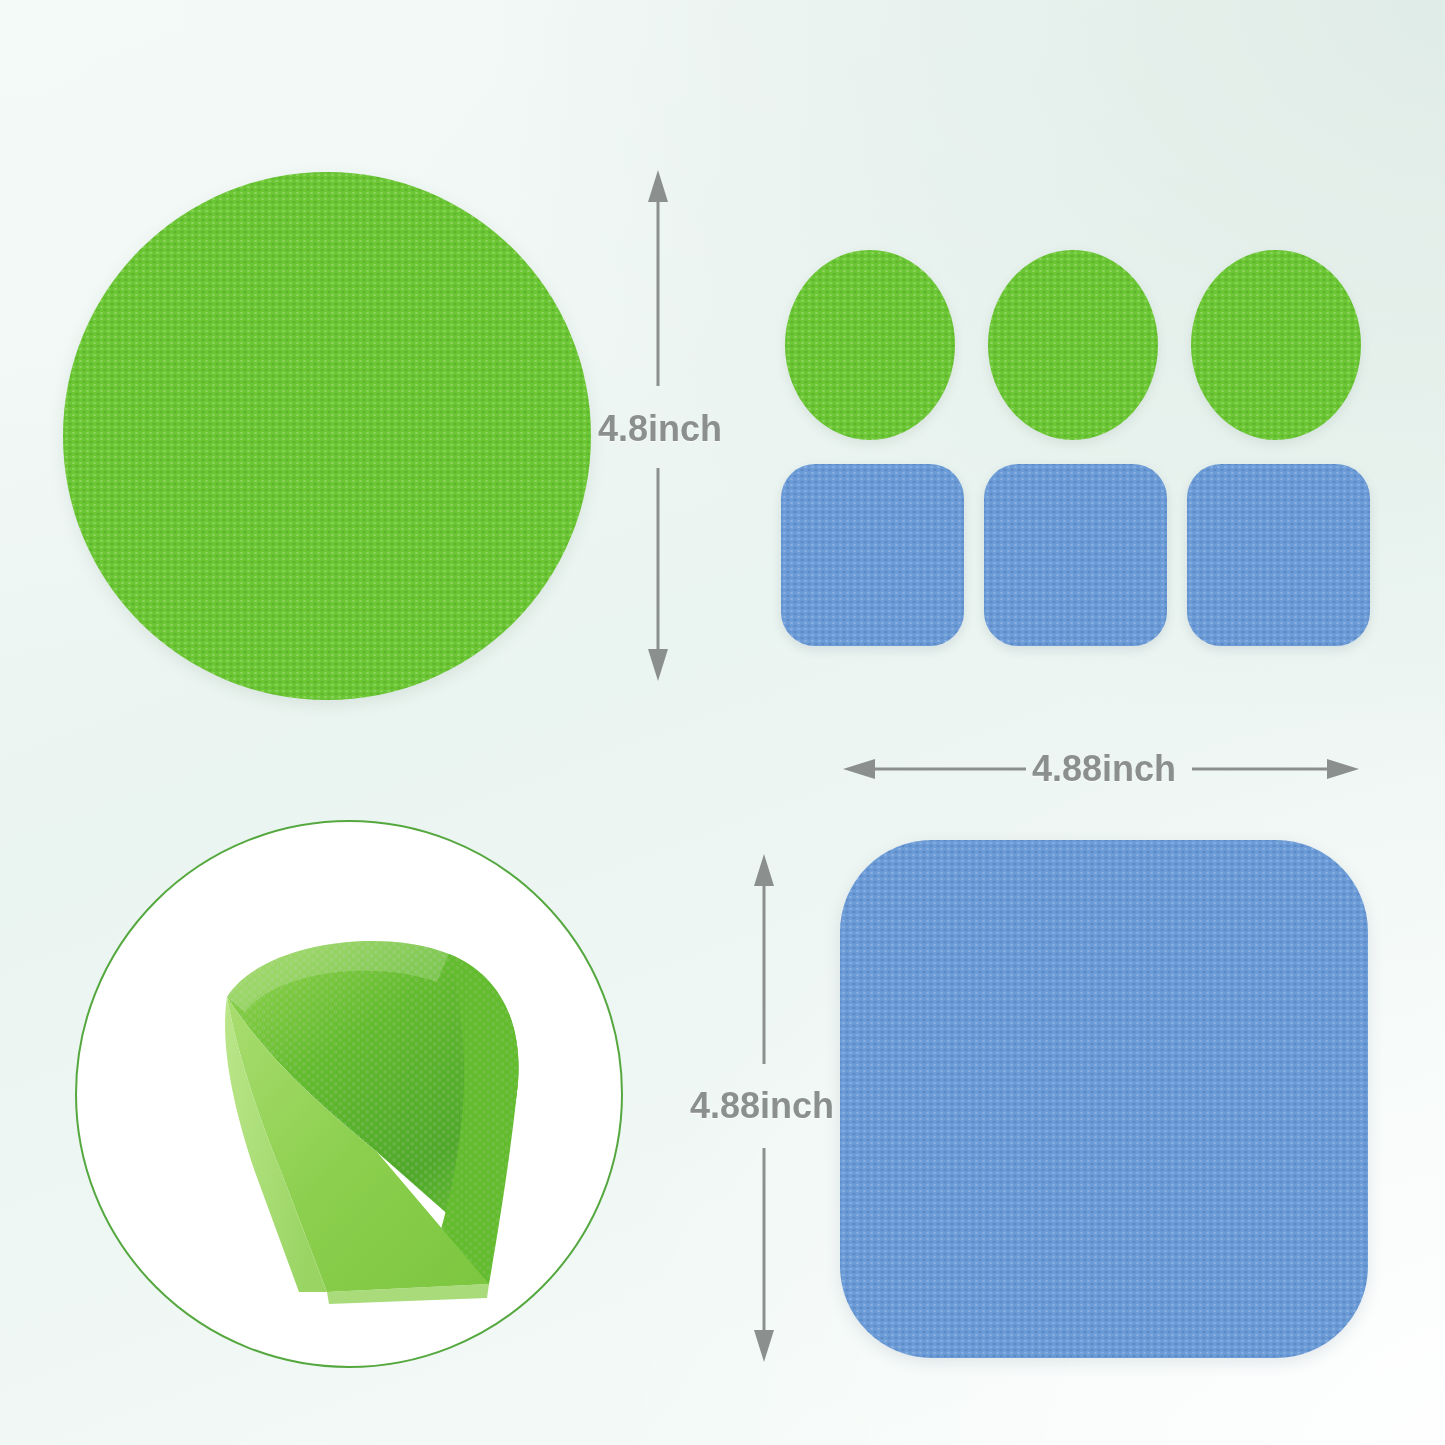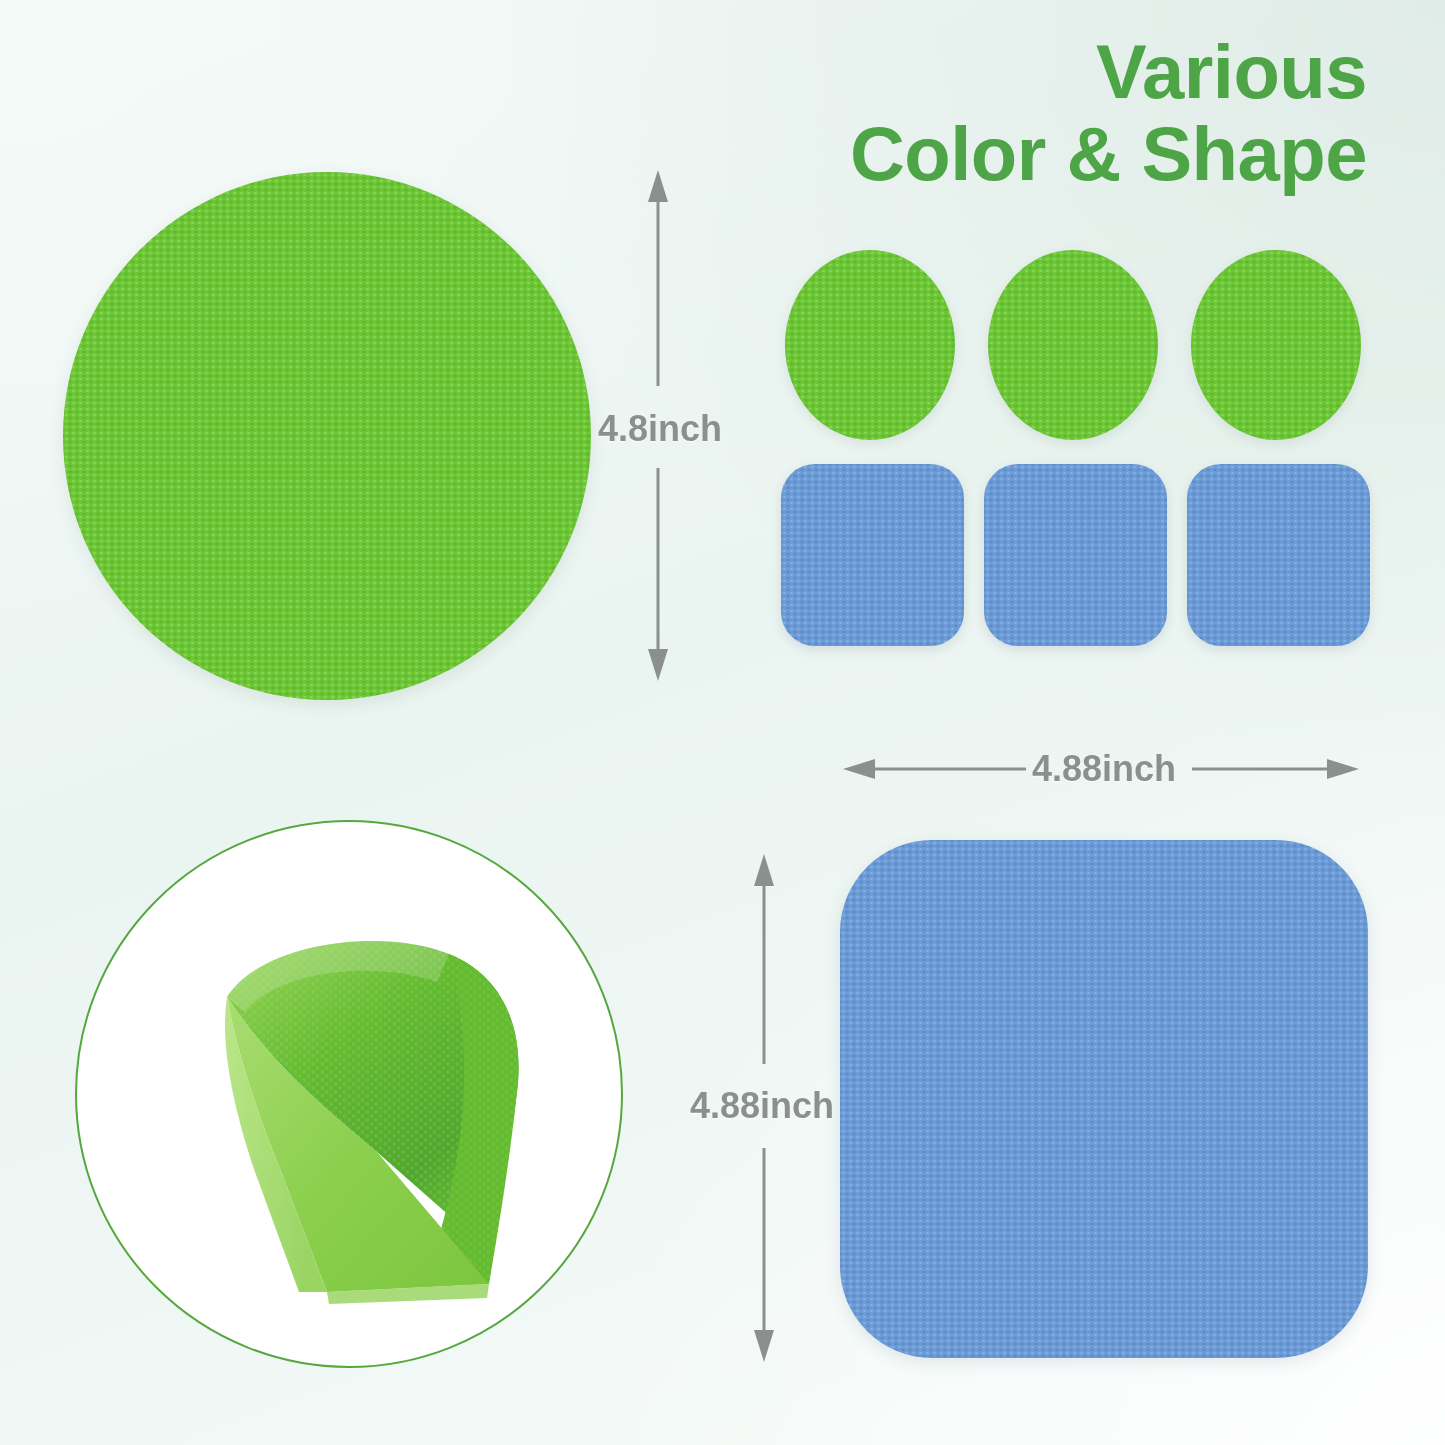--- a/index.html
+++ b/index.html
@@ -108,24 +108,20 @@
     white-space: nowrap;
     text-shadow: 0 1px 1px rgba(255,255,255,0.85);
   }
   .dim-svg { position: absolute; overflow: visible; }
 </style>
 </head>
 <body>
 
 <div id="stage">
 
-  <div class="headline">
-    <span class="l1">Various</span>
-    <span class="l2">Color &amp; Shape</span>
-  </div>
 
   <div id="big-disc" class="tex-green"></div>
 
   <svg class="dim-svg" style="left:632px; top:168px; width:52px; height:515px;" viewBox="0 0 52 515">
     <polygon points="26,2 16,34 36,34" fill="#8b908e"></polygon>
     <line x1="26" y1="28" x2="26" y2="218" stroke="#8b908e" stroke-width="3"></line>
     <line x1="26" y1="300" x2="26" y2="487" stroke="#8b908e" stroke-width="3"></line>
     <polygon points="26,513 16,481 36,481" fill="#8b908e"></polygon>
   </svg>
   <div class="dim-label" style="left:598px; top:408px;">4.8inch</div>

